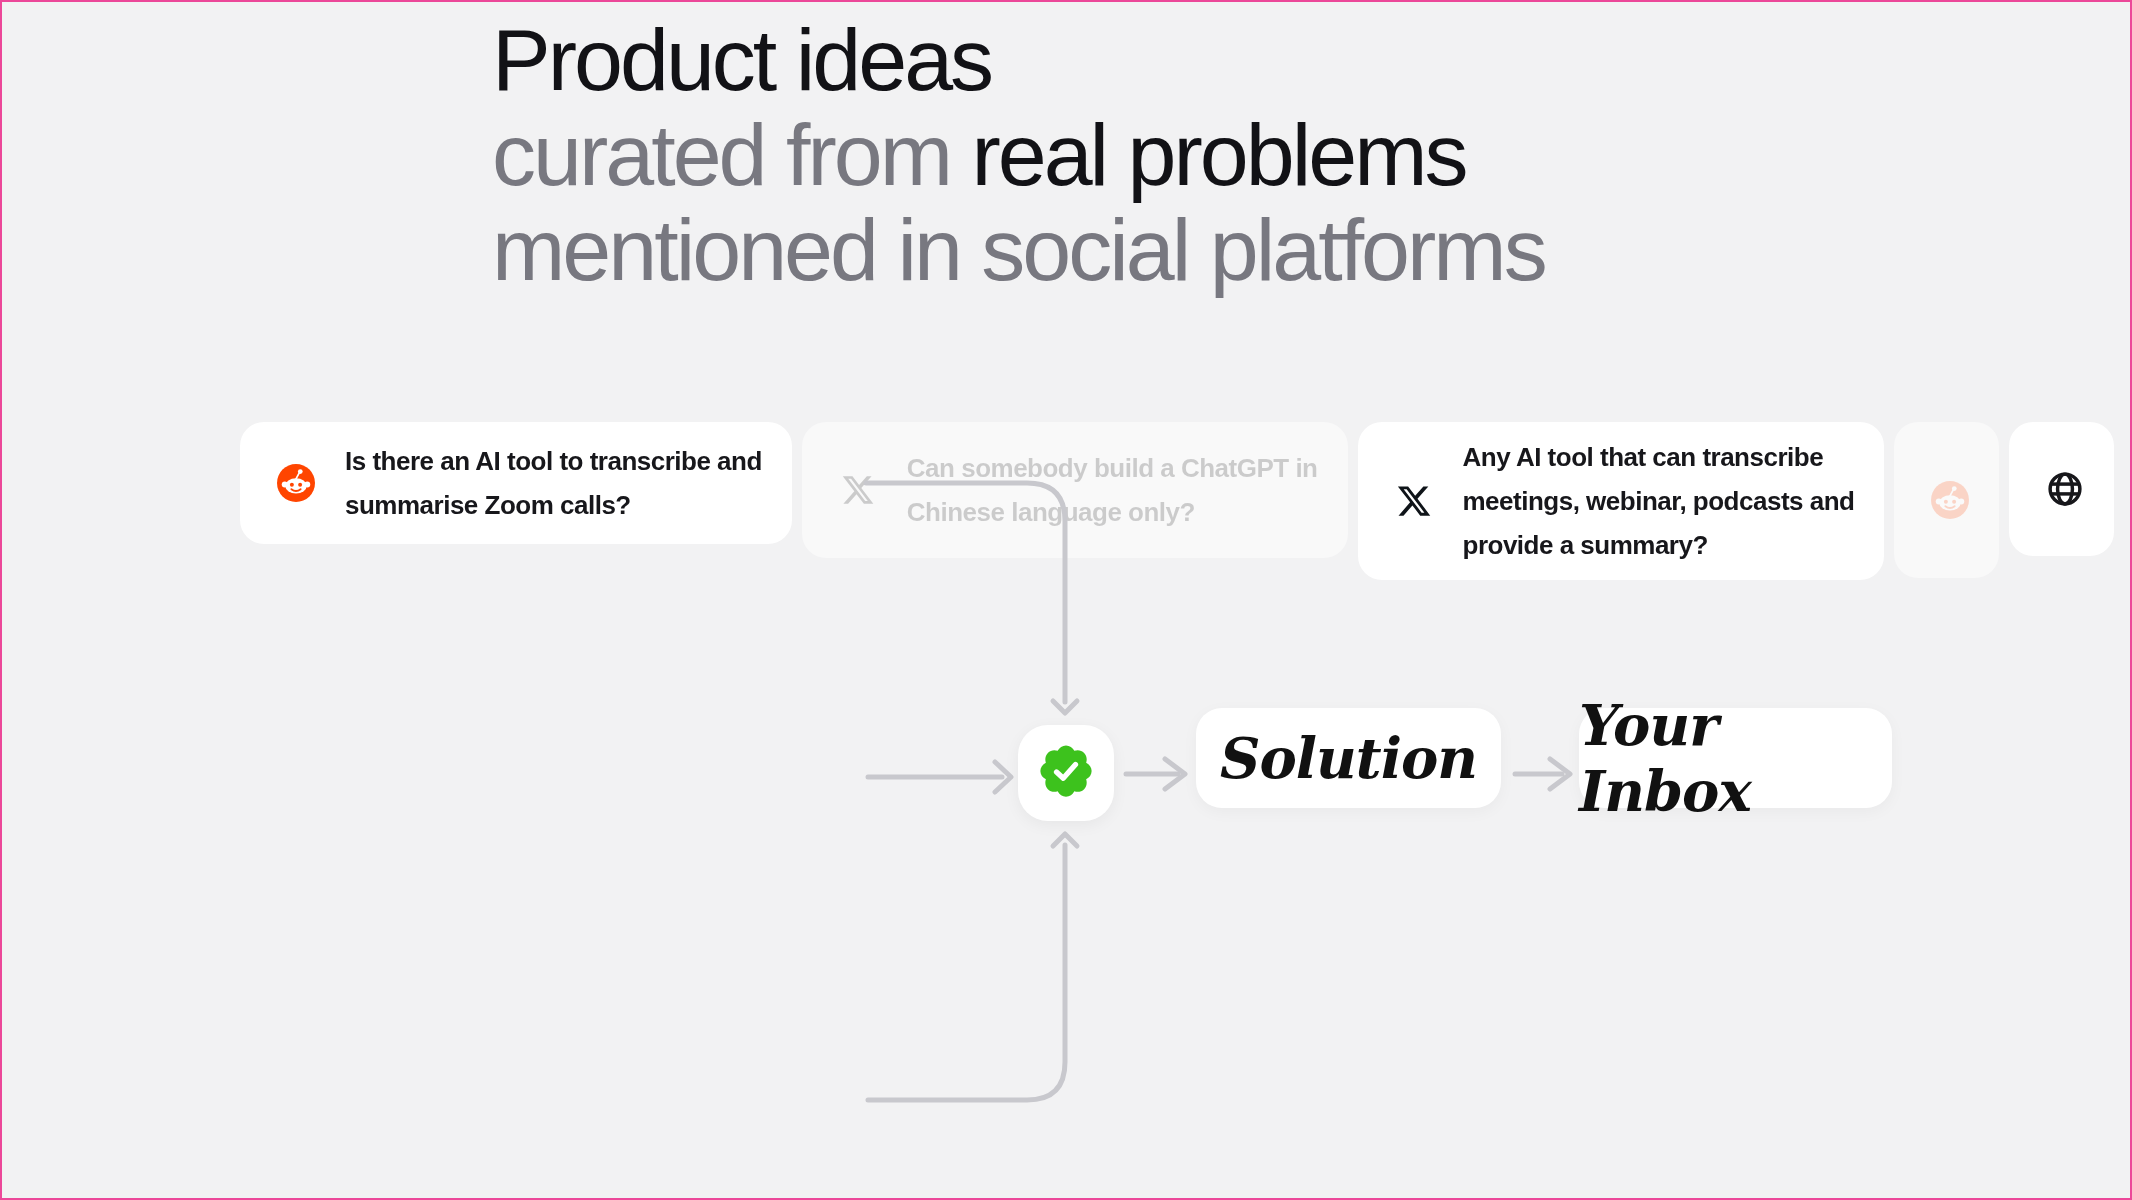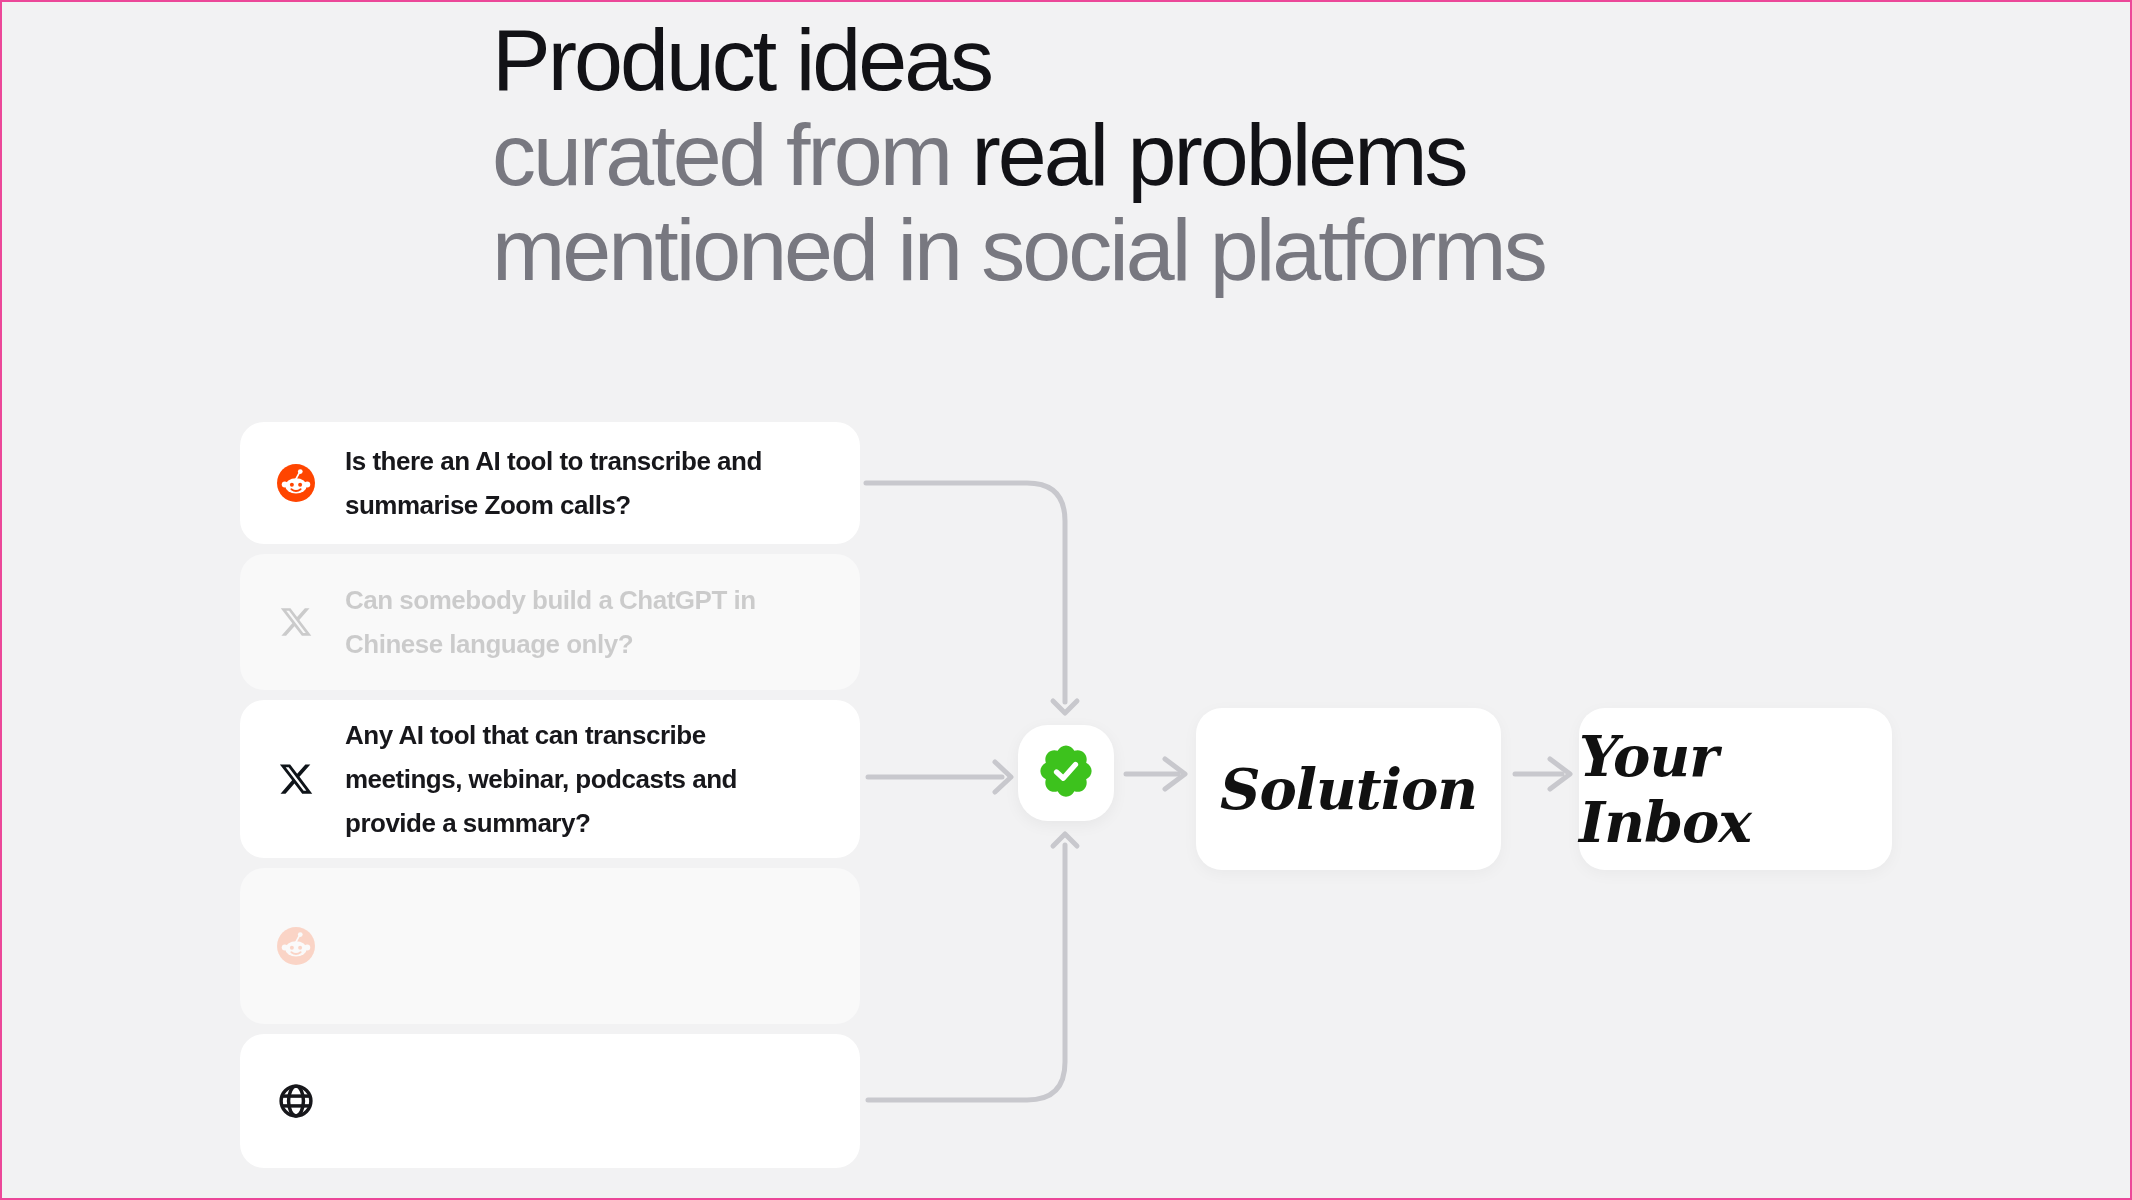--- a/index.html
+++ b/index.html
@@ -38,21 +38,20 @@
   }
   .title .dark{color:var(--title-dark);}
   .title .gray{color:var(--title-gray);}
   
   .posts{
     position:absolute;
     left:238px;
     top:420px;
     width:620px;
     display:flex;
-    flex-direction:column;
     gap:10px;
   }
   .card{
     width:620px;
     background:var(--card-white);
     border-radius:24px;
     display:flex;
     align-items:center;
     padding-left:37px;
     padding-right:30px;
@@ -102,21 +101,21 @@
     background:var(--card-white);
     border-radius:30px;
     display:flex;
     align-items:center;
     justify-content:center;
     box-shadow:0 4px 16px rgba(0,0,0,0.05);
   }
   .flow-card{
     position:absolute;
     top:706px;
-    height:162px;
+    height:100px;
     background:var(--card-white);
     border-radius:26px;
     display:flex;
     align-items:center;
     justify-content:center;
     box-shadow:0 4px 16px rgba(0,0,0,0.04);
   }
   .flow-card.solution{left:1194px;width:305px;}
   .flow-card.inbox{left:1577px;width:313px;justify-content:center;}
   .script-label{

